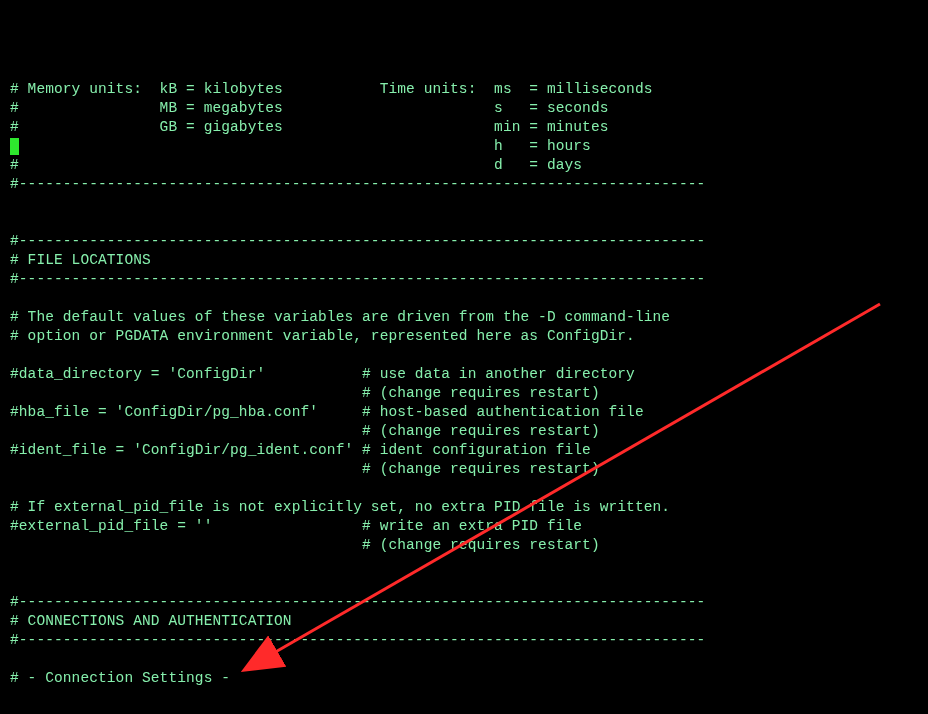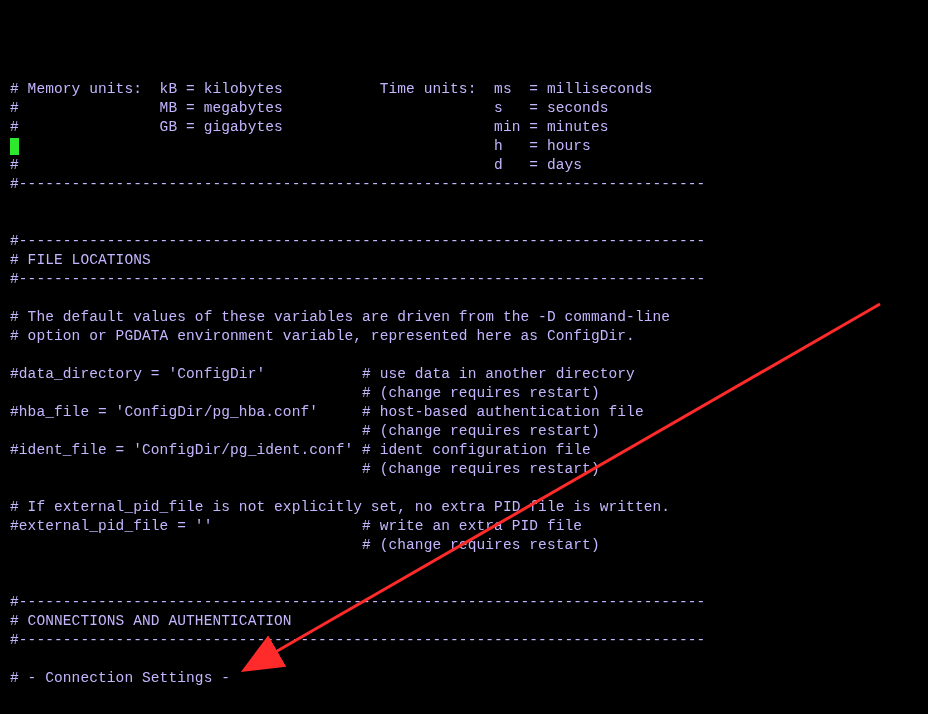--- a/index.html
+++ b/index.html
@@ -13,21 +13,21 @@
   #terminal {
     position: relative;
     font-family: "Menlo", "Consolas", "Courier New", monospace;
     font-size: 14.5px;
     line-height: 19px;
     color: #35a5e0;
     padding: 4px 10px 10px 10px;
     white-space: pre;
     letter-spacing: 0.1px;
   }
-  .line  { color: #c4b5fd; }
+  .line  { color: #86efac; }
   #cursor {
     position: absolute;
     width: 9px;
     height: 17px;
     background: #2ee82e;
     left: 10px;
     top: 138px;
   }
   #arrow {
     position: absolute;

